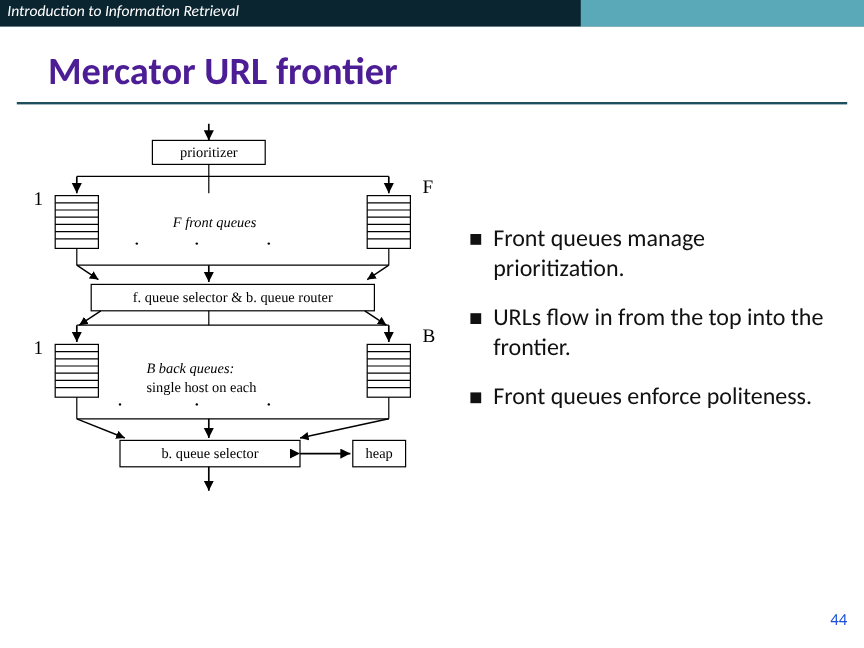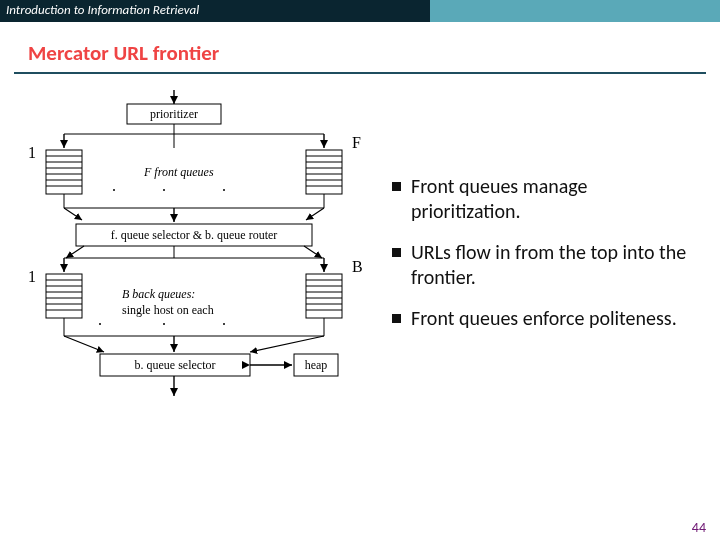--- a/index.html
+++ b/index.html
@@ -1,28 +1,28 @@
 <!DOCTYPE html>
 <html><head>
 <meta charset="utf-8">
 <style>
 * { margin: 0; padding: 0; box-sizing: border-box; }
 body { width: 720px; height: 540px; background: #fff; font-family: Calibri, Arial, sans-serif; position: relative; overflow: hidden; }
 .header-bar { width: 100%; height: 22px; background: #1f4e5f; display: flex; }
-.header-left { width: 430px; height: 22px; background: #0a2530; color: #fff; font-style: italic; font-size: 13px; padding: 2px 6px; }
+.header-left { width: 484px; height: 22px; background: #0a2530; color: #fff; font-style: italic; font-size: 13px; padding: 2px 6px; }
 .header-right { flex: 1; background: #5aa9b8; }
-.slide-title { font-size: 21px; color: #ef4444; margin: 18px 0 6px 28px; }
+.slide-title { font-size: 32px; color: #4c1d95; margin: 18px 0 6px 40px; }
 .title-rule { height: 2px; background: #1f4e5f; margin: 0 14px 10px 14px; }
 .content { display: flex; padding: 0 14px; }
 .diagram-col { width: 360px; padding-top: 6px; }
 .bullets-col { flex: 1; padding: 90px 18px 0 18px; }
 .bullet { display: flex; margin-bottom: 16px; }
 .bullet .sq { width: 9px; height: 9px; background: #111; margin: 8px 10px 0 0; flex-shrink: 0; }
 .bullet .txt { font-size: 20px; line-height: 1.25; color: #111; }
-.page-num { position: absolute; right: 14px; bottom: 4px; color: #701a75; font-size: 14px; }
+.page-num { position: absolute; right: 14px; bottom: 15px; color: #1d4ed8; font-size: 14px; }
 svg text { font-family: 'Times New Roman', serif; font-size: 12px; fill: #000; }
 svg .big { font-size: 16px; }
 </style>
 </head>
 <body>
 
 <div class="header-bar">
   <div class="header-left">Introduction to Information Retrieval</div>
   <div class="header-right"></div>
 </div>

